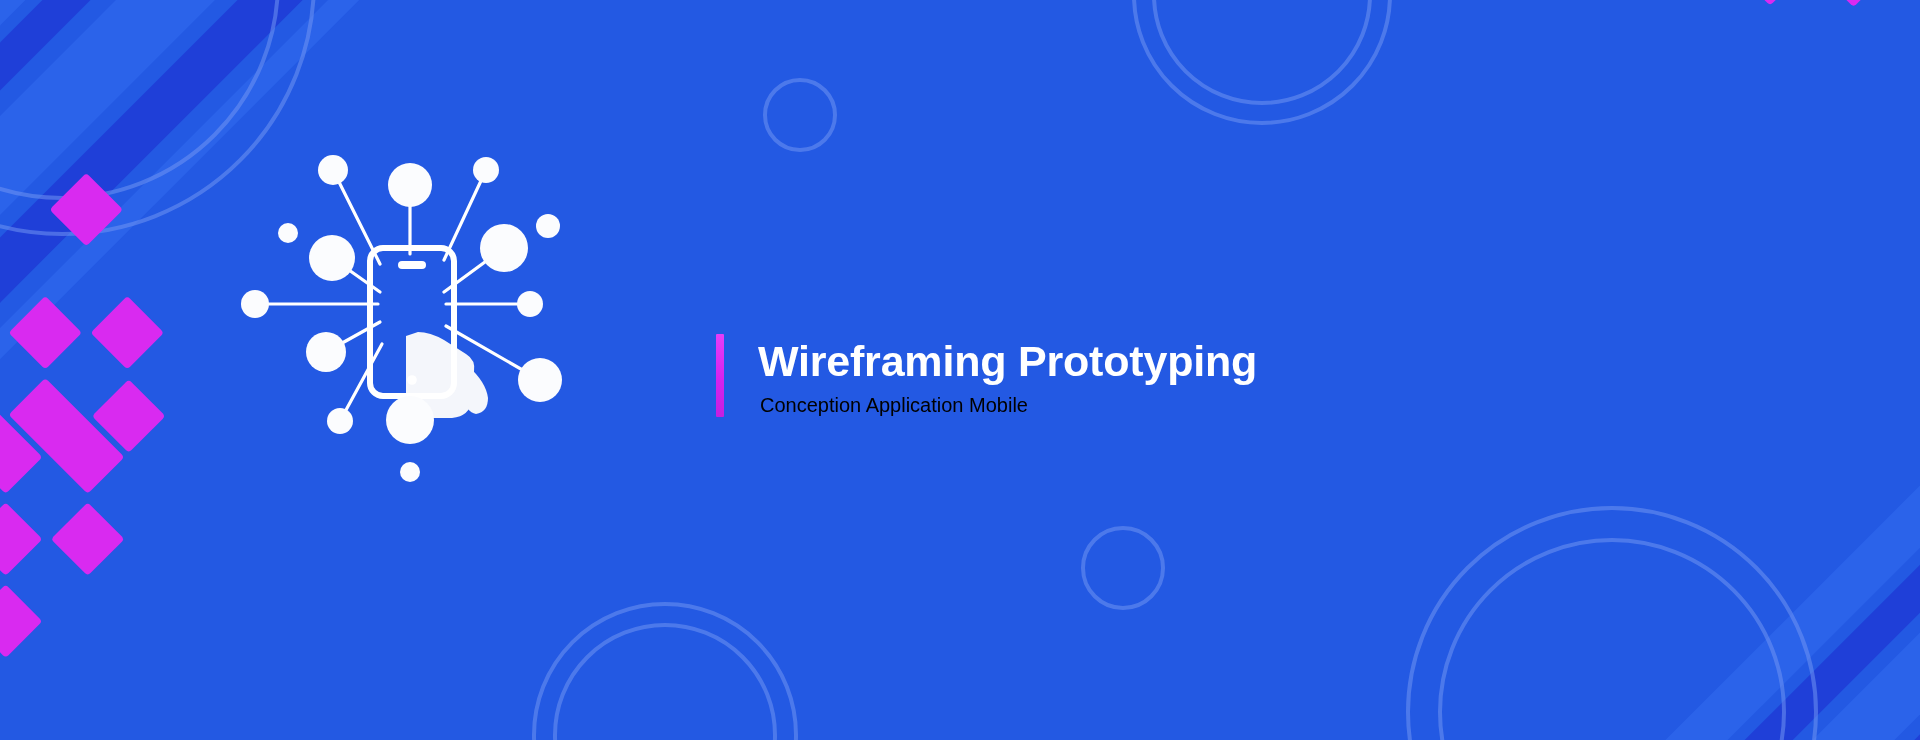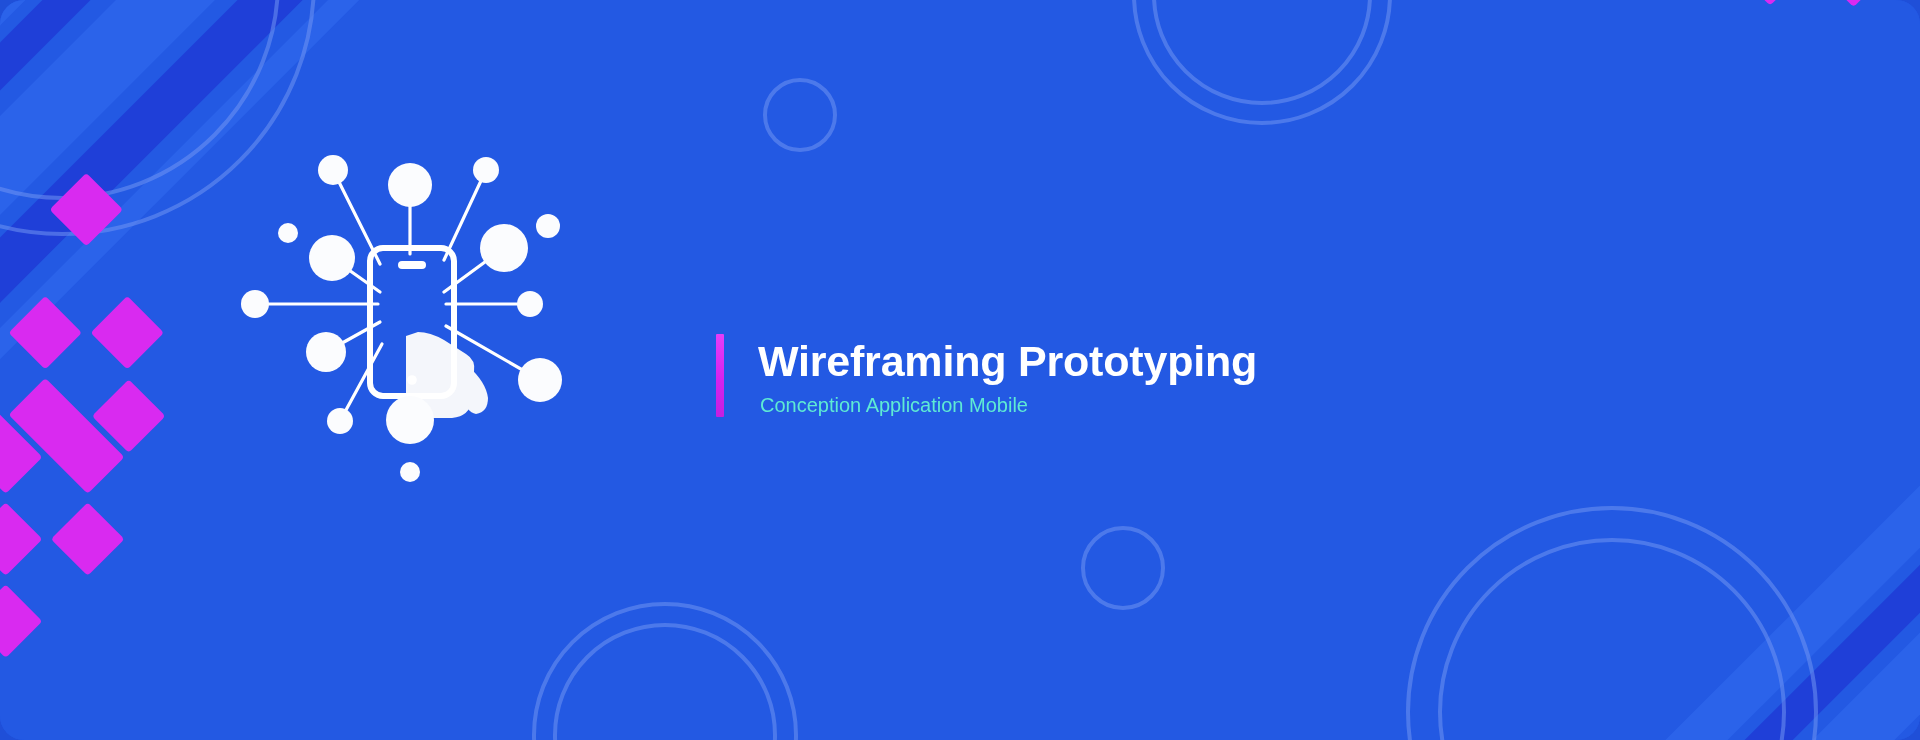--- a/index.html
+++ b/index.html
@@ -6,21 +6,20 @@
     margin: 0; padding: 0;
     background: #1f4fd8;
   }
   #banner {
     position: relative;
     width: 1920px;
     height: 740px;
     overflow: hidden;
     background: #2359e3;
     font-family: "Liberation Sans", sans-serif;
-    border-radius: 24px;
   }
 
   
   .layer {
     position: absolute;
     inset: 0;
     pointer-events: none;
   }
   .layer svg { display: block; width: 1920px; height: 740px; }
 
@@ -44,21 +43,21 @@
     margin: 0;
     color: #ffffff;
     font-size: 43px;
     font-weight: bold;
     letter-spacing: -0.2px;
     line-height: 50px;
     white-space: nowrap;
   }
   #subtitle {
     margin: 7px 0 0 2px;
-    color: #5eead4;
+    color: #000000;
     font-size: 20px;
     font-weight: normal;
     line-height: 24px;
     white-space: nowrap;
   }
 
   
   #illustration {
     position: absolute;
     left: 230px;

